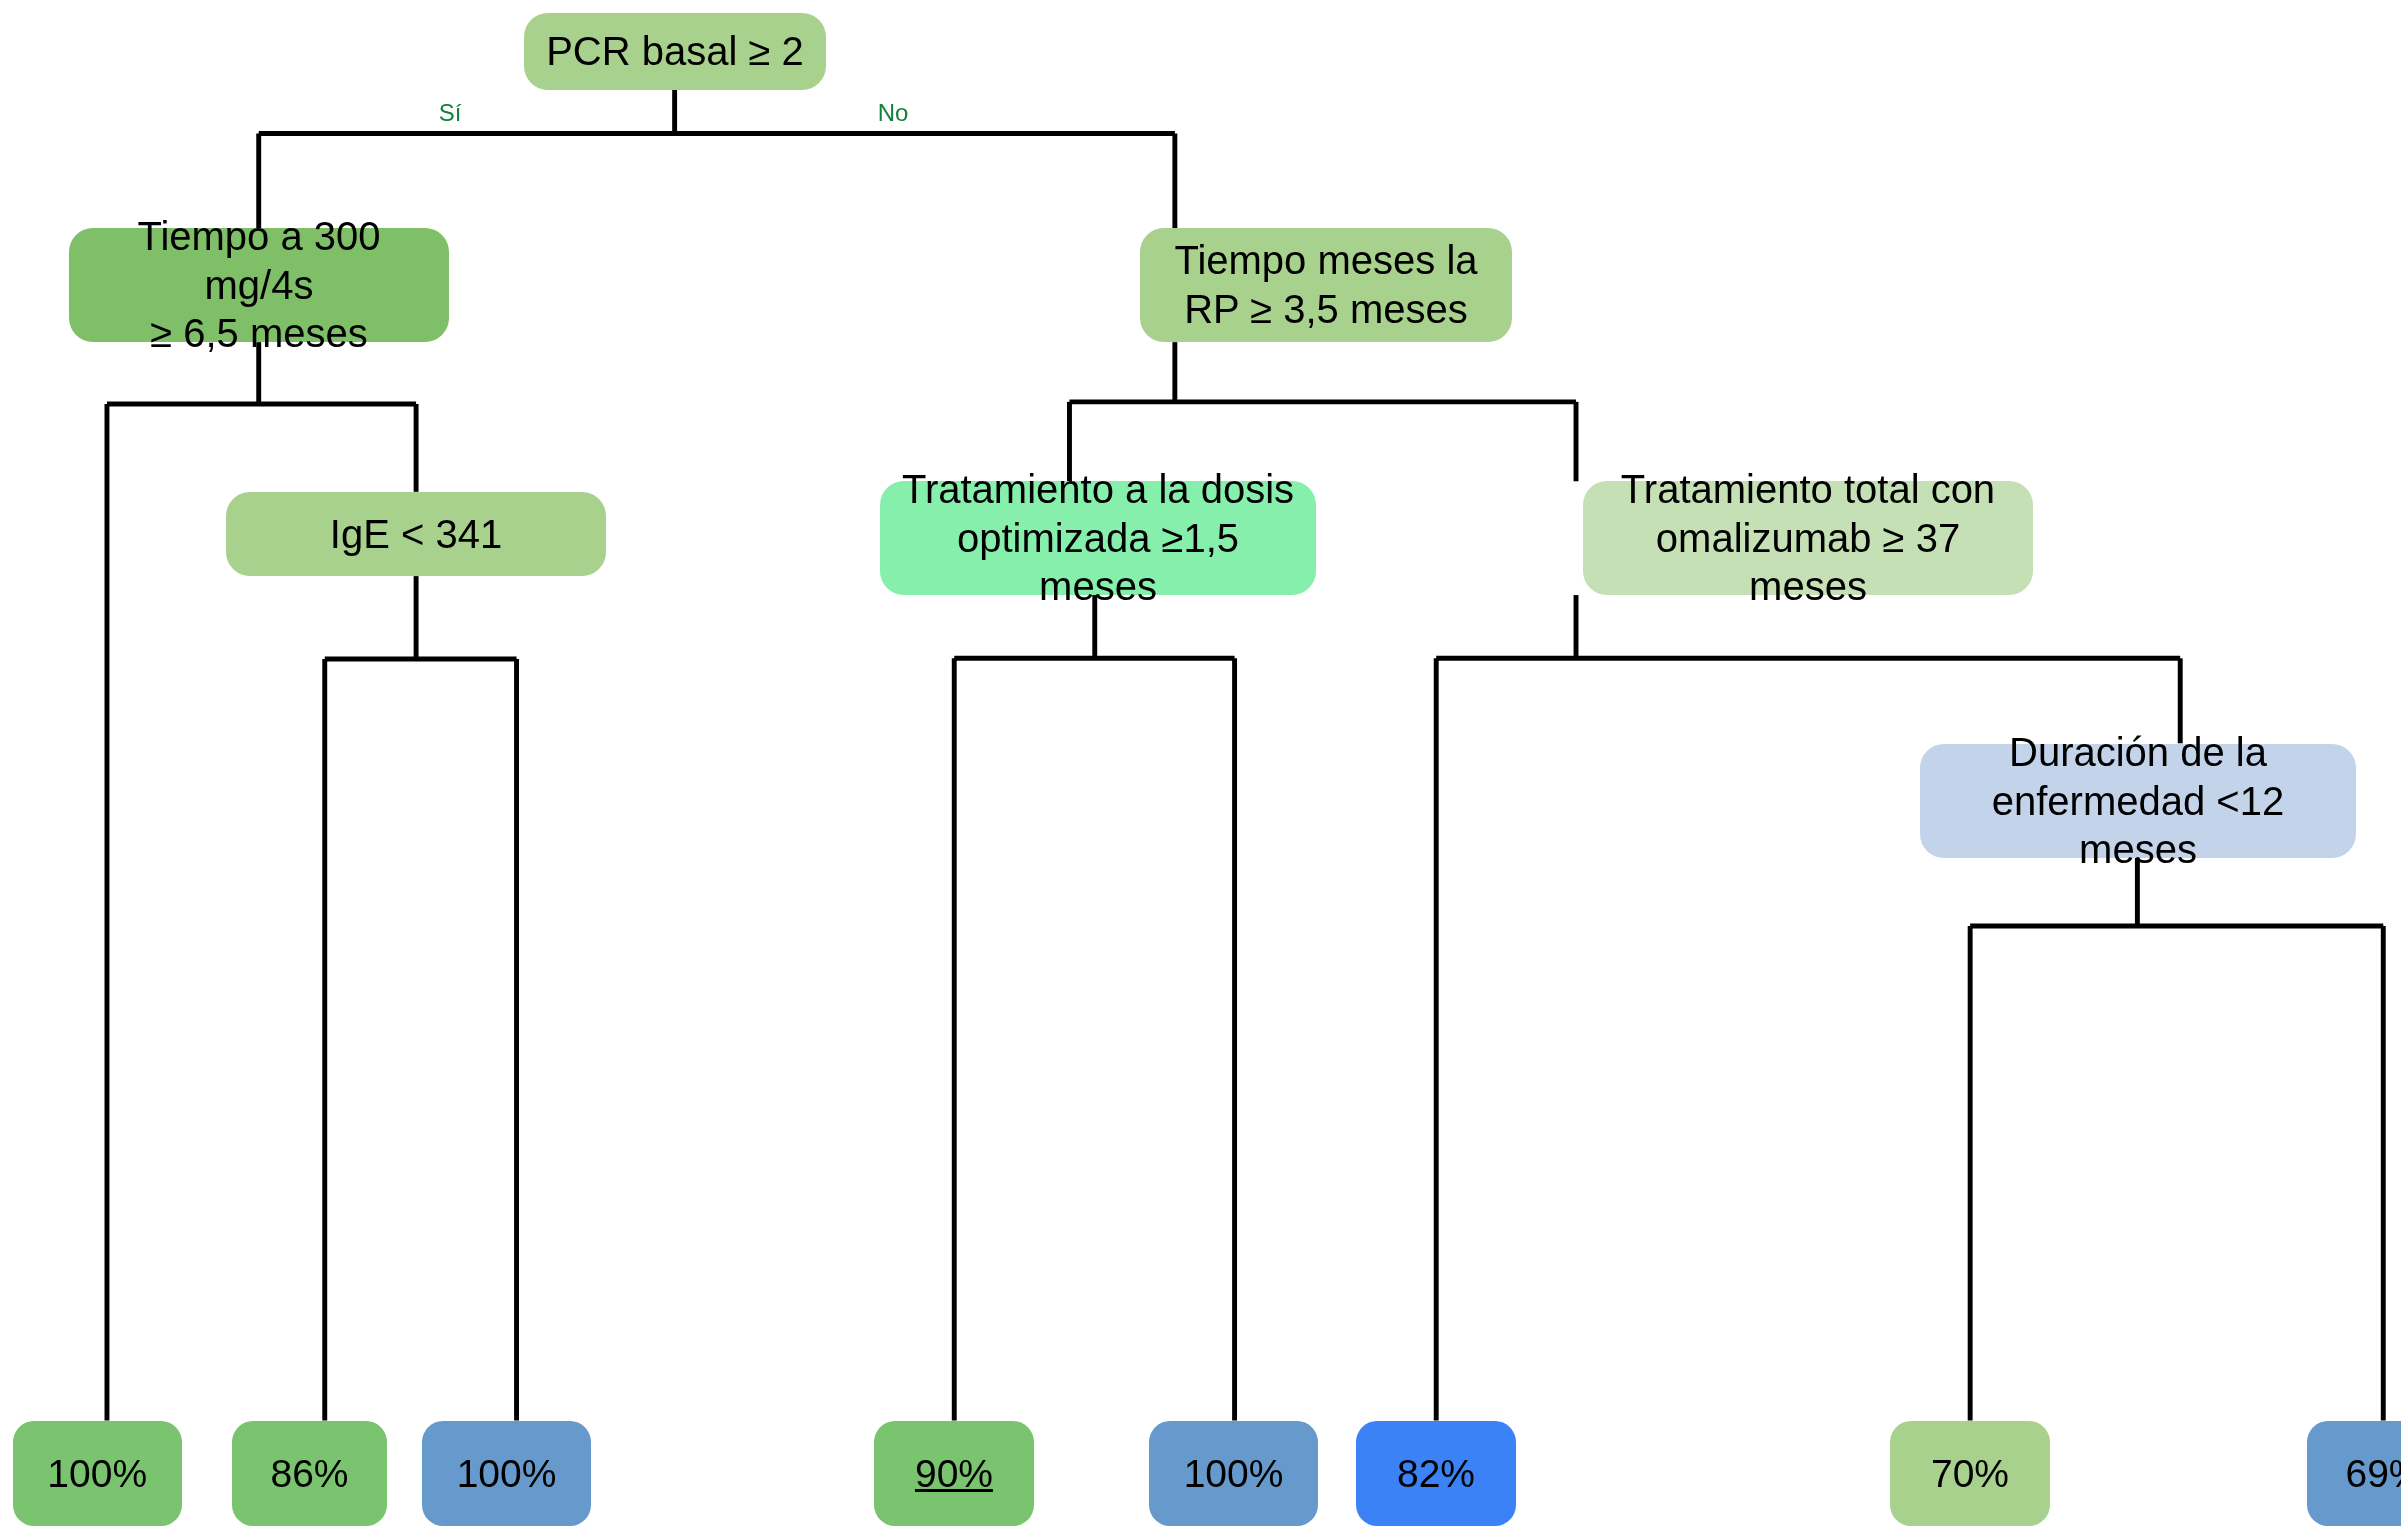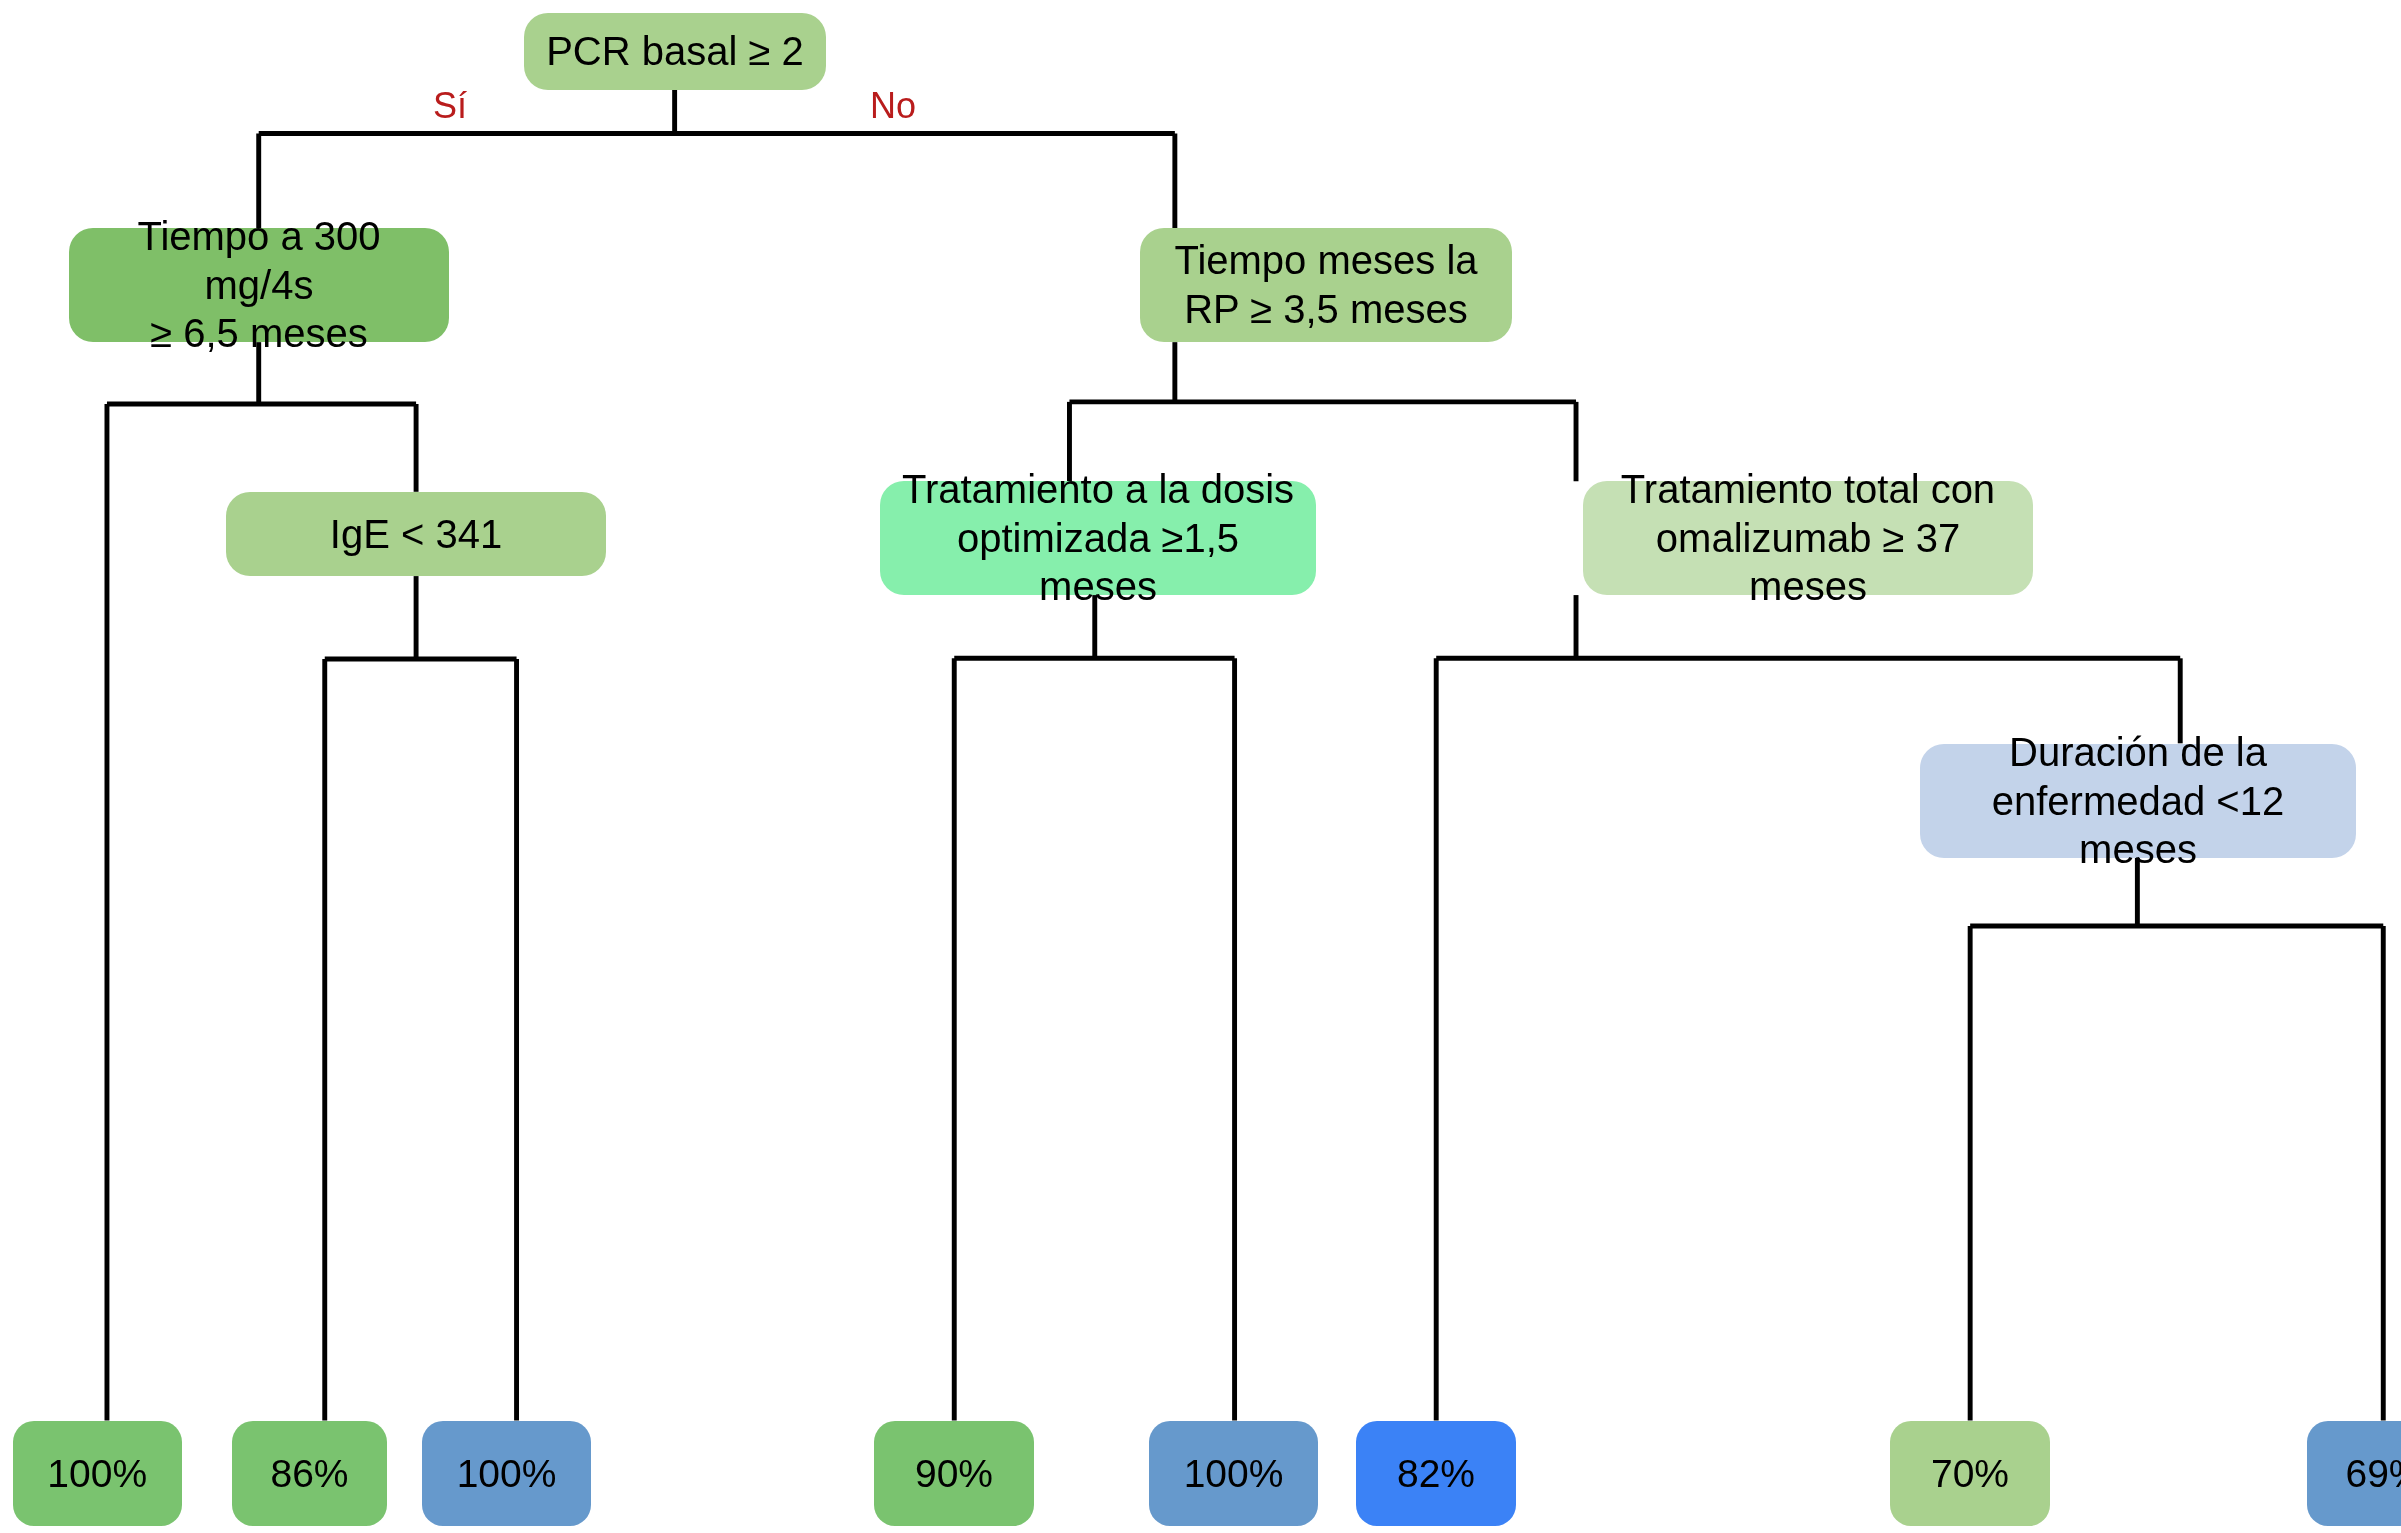--- a/index.html
+++ b/index.html
@@ -38,22 +38,22 @@
     font-size: 40px;
     padding: 4.2px 12.7px;
   }
   .node.leaf {
     font-size: 39px;
     border-radius: 21px;
     padding: 0 7px;
   }
   .branch-label {
     position: absolute;
-    font-size: 36px;
-    color: #b91c1c;
+    font-size: 24px;
+    color: #15803d;
     z-index: 6;
     white-space: nowrap;
   }
 </style>
 </head>
 <body>
 
 <div id="canvas">
 
   <svg id="edges" viewBox="0 0 3417 2182" xmlns="http://www.w3.org/2000/svg">
@@ -151,21 +151,21 @@
   </div>
 
   <div class="node leaf" style="left:232px; top:1421px; width:155px; height:105px; background:#7ac36f;">
     <span>86%</span>
   </div>
 
   <div class="node leaf" style="left:422px; top:1421px; width:169px; height:105px; background:#6699cc;">
     <span>100%</span>
   </div>
 
-  <div class="node leaf" style="left:874px; top:1421px; width:160px; height:105px; background:#7ac36f;">
+  <div class="node leaf" style="left:874px; top:1421px; width:160px; height:105px; background:#7ac36f;text-decoration:underline;">
     <span>90%</span>
   </div>
 
   <div class="node leaf" style="left:1149px; top:1421px; width:169px; height:105px; background:#6699cc;">
     <span>100%</span>
   </div>
 
   <div class="node leaf" style="left:1356px; top:1421px; width:160px; height:105px; background:#3b82f6;">
     <span>82%</span>
   </div>

